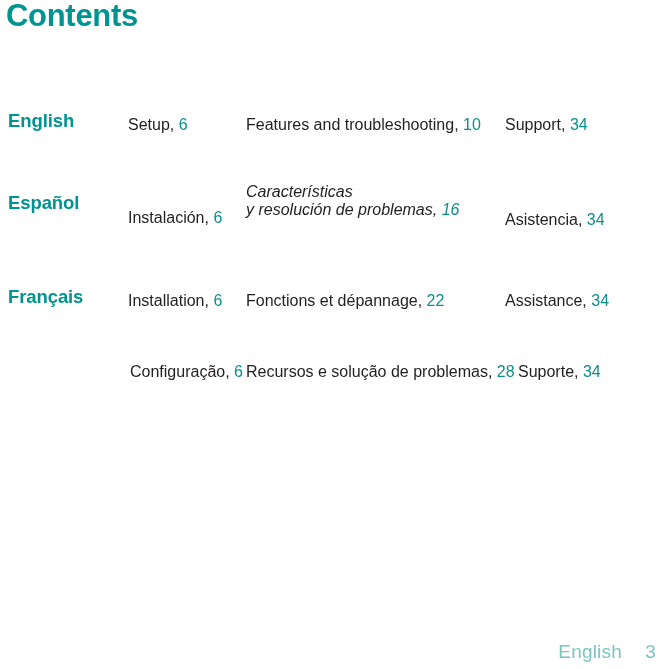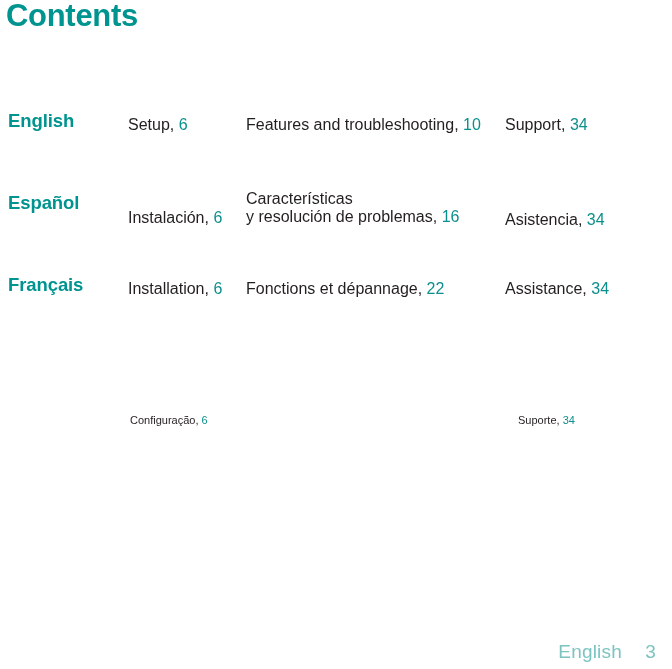--- a/index.html
+++ b/index.html
@@ -38,21 +38,21 @@
   }
 
   .contents-row {
     position: absolute;
     left: 0;
     width: 672px;
     height: 82px;
   }
   .contents-row.r0 { top: 0px; }
   .contents-row.r1 { top: 82px; }
-  .contents-row.r2 { top: 164px; }
+  .contents-row.r2 { top: 176px; }
   .contents-row.r3 { top: 247px; }
 
   .lang-label {
     position: absolute;
     left: 8px;
     top: 10px;
     font-size: 18.5px;
     font-weight: bold;
     color: #009490;
     letter-spacing: -0.1px;
@@ -69,25 +69,25 @@
   .entry .pg {
     color: #0d8f8b;
   }
 
   .col-setup   { left: 128px; top: 16px; }
   .col-feature { left: 246px; top: 16px; }
   .col-support { left: 505px; top: 16px; }
 
   
   .r1 .col-setup   { top: 27px; }
-  .r1 .col-feature { top: 8px; white-space: normal; width: 250px; }
+  .r1 .col-feature { top: 1px; white-space: normal; width: 250px; font-style: italic; }
   .r1 .col-support { top: 18px; margin-top: 11px; }
 
   
-  .r3 .entry { font-size: 11px; margin-top: 48px; }
+  .r3 .entry { font-size: 16px; }
   .r3 .col-setup   { left: 130px; }
   .r3 .col-feature { left: 246px; }
   .r3 .col-support { left: 518px; }
 
   
   .footer {
     position: absolute;
     right: 16px;
     bottom: 6px;
     display: flex;
@@ -167,20 +167,24 @@
     </div>
   </div>
 
   <div class="contents-row r3">
 
     <div class="entry col-setup">
       <span>Configuração,</span>
       <span class="pg">6</span>
     </div>
 
+    <div class="entry col-feature">
+      <span>Recursos e solução de problemas,</span>
+      <span class="pg">28</span>
+    </div>
 
     <div class="entry col-support">
       <span>Suporte,</span>
       <span class="pg">34</span>
     </div>
   </div>
 
 </div>
 
 <div class="footer">

